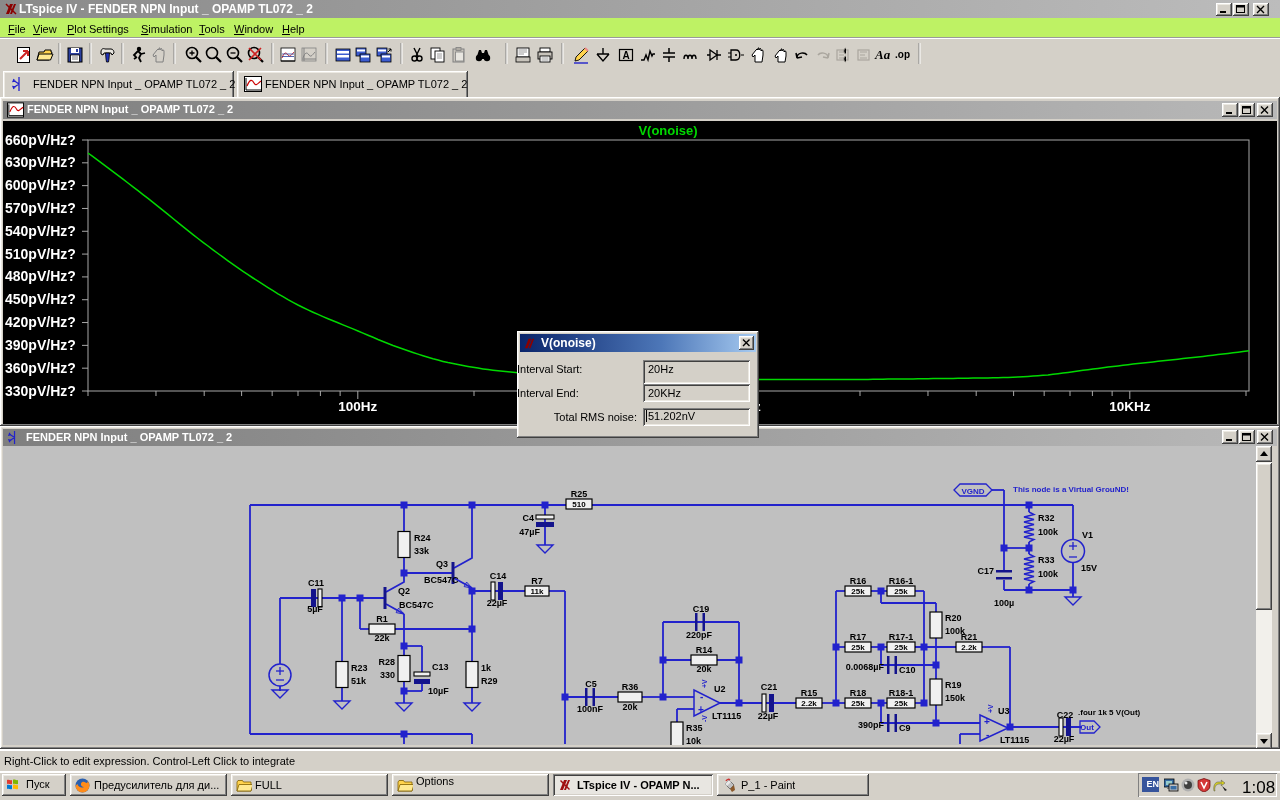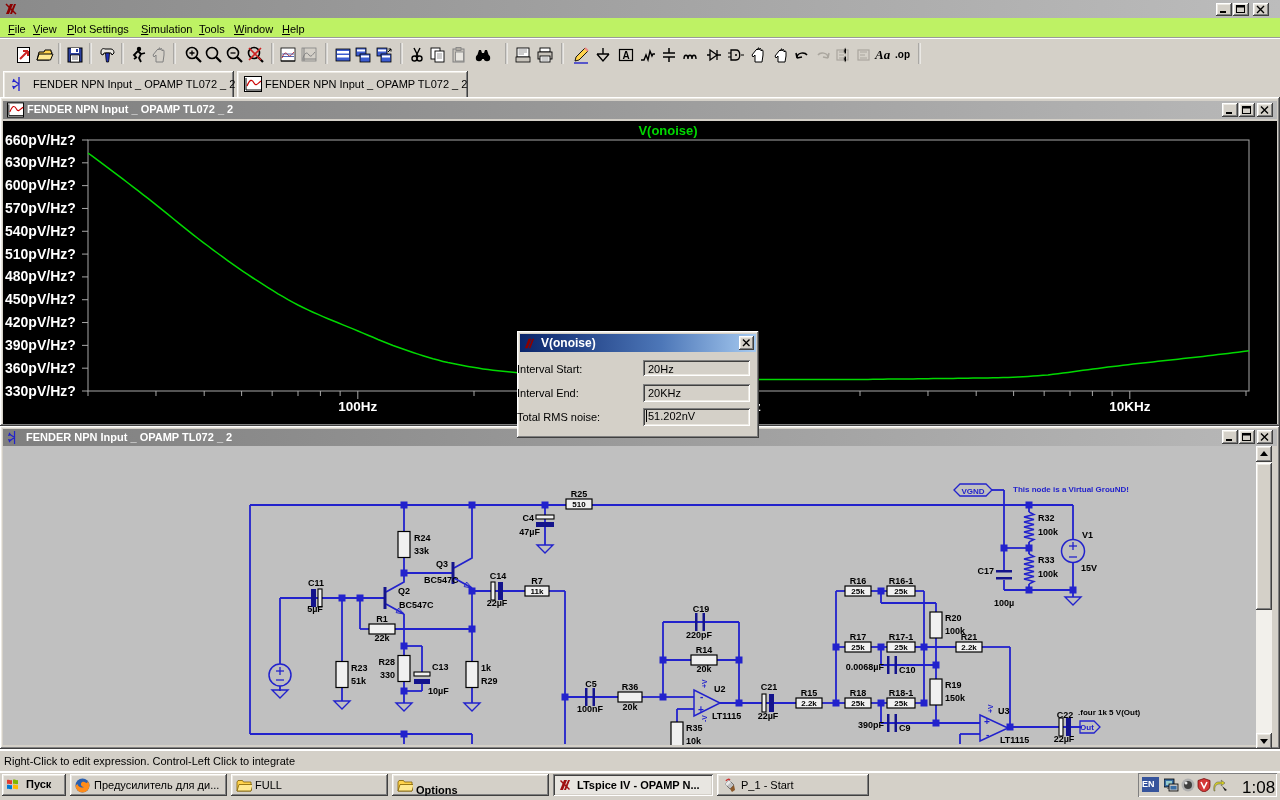--- a/index.html
+++ b/index.html
@@ -13,20 +13,21 @@
 </style>
 </head>
 <body>
 
 <div class="abs" style="left:0;top:0;width:1280px;height:18px;background:linear-gradient(90deg,#8a8a8a,#bcbcbc)">
   <svg class="abs" style="left:4px;top:2px" width="14" height="14" viewBox="0 0 14 14">
     <path d="M2 12 L6 2 L9 2 L5 12 Z" fill="#8b0000"></path>
     <path d="M6 12 L10 2 L12 2 L8 12 Z" fill="#8b0000"></path>
     <path d="M2 2 L12 12" stroke="#8b0000" stroke-width="1.5"></path>
   </svg>
+  <div class="abs ttxt" style="left:19px;top:2px">LTspice IV - FENDER NPN Input _ OPAMP TL072 _ 2</div>
   <div class="abs btn" style="left:1216px;top:3px;width:16px;height:13px"><svg width="16" height="13">
         <rect x="4" y="8" width="6" height="2" fill="#000"></rect>
       </svg></div>
   <div class="abs btn" style="left:1233px;top:3px;width:16px;height:13px"><svg width="16" height="13">
         <rect x="3.5" y="2.5" width="8" height="7" fill="none" stroke="#000"></rect>
         <rect x="3.5" y="2.5" width="8" height="2" fill="#000"></rect>
       </svg></div>
   <div class="abs btn" style="left:1253px;top:3px;width:16px;height:13px"><svg width="16" height="13">
         <path d="M4 3 L11 10 M11 3 L4 10" stroke="#000" stroke-width="1.4"></path>
       </svg></div>
@@ -635,21 +636,21 @@
         </svg></div>
   </div>
 </div>
 
 <div class="abs" style="left:0;top:749px;width:1280px;height:38px;background:#d4d0c8;box-shadow:inset 0 2px 0 #fff">
   <span class="abs" style="left:4px;top:6px">Right-Click to edit expression. Control-Left Click to integrate</span>
 </div>
 
 <div class="abs" style="left:0;top:771px;width:1280px;height:29px;background:#d4d0c8;box-shadow:inset 0 2px 0 #fff">
 <div style="position:absolute;top:3px;height:22px;background:#d4d0c8;box-shadow:inset -1px -1px 0 #404040,inset 1px 1px 0 #fff,inset -2px -2px 0 #808080,inset 2px 2px 0 #ece9e2;left:2px;width:64px">
-      <span style="position:absolute;left:24px;top:4px;font-weight:bold">Пуск</span>
+      <span style="position:absolute;left:24px;top:4px;font-weight:normal">Пуск</span>
       <svg width="16" height="15" viewBox="0 0 16 15" style="position:absolute;left:4px;top:3px">
 <path d="M1 3 C3 2,4 4,6 3 L6 7 C4 8,3 6,1 7 Z" fill="#e03c31"></path>
 <path d="M7 2.8 C9 2,10 4,12 3 L12 7 C10 8,9 6,7 7 Z" fill="#7db700"></path>
 <path d="M1 8 C3 7,4 9,6 8 L6 12 C4 13,3 11,1 12 Z" fill="#0078d4"></path>
 <path d="M7 7.8 C9 7,10 9,12 8 L12 12 C10 13,9 11,7 12 Z" fill="#ffb900"></path>
 </svg>
     </div>
 <div style="position:absolute;top:3px;height:22px;background:#d4d0c8;box-shadow:inset -1px -1px 0 #404040,inset 1px 1px 0 #fff,inset -2px -2px 0 #808080,inset 2px 2px 0 #ece9e2;left:70px;width:157px;">
       <span style="position:absolute;left:24px;top:5px;font-weight:normal;white-space:nowrap;overflow:hidden;max-width:129px">Предусилитель для ди...</span>
       <svg width="15" height="15" style="position:absolute;left:5px;top:4px">
@@ -658,45 +659,45 @@
       </svg>
     </div>
 <div style="position:absolute;top:3px;height:22px;background:#d4d0c8;box-shadow:inset -1px -1px 0 #404040,inset 1px 1px 0 #fff,inset -2px -2px 0 #808080,inset 2px 2px 0 #ece9e2;left:231px;width:157px;">
       <span style="position:absolute;left:24px;top:5px;font-weight:normal;white-space:nowrap;overflow:hidden;max-width:129px">FULL</span>
       <svg width="16" height="13" style="position:absolute;left:5px;top:5px">
         <path d="M1 12 L1 3 L2 1.5 L6.5 1.5 L7.5 3 L15 3 L15 12 Z" fill="#ffd34d" stroke="#806000" stroke-width="0.8"></path>
         <path d="M1 12 L3 5.5 L17 5.5 L15 12 Z" fill="#ffe990" stroke="#806000" stroke-width="0.8"></path>
       </svg>
     </div>
 <div style="position:absolute;top:3px;height:22px;background:#d4d0c8;box-shadow:inset -1px -1px 0 #404040,inset 1px 1px 0 #fff,inset -2px -2px 0 #808080,inset 2px 2px 0 #ece9e2;left:392px;width:157px;">
-      <span style="position:absolute;left:24px;top:10px;font-weight:bold;white-space:nowrap;overflow:hidden;max-width:129px">Options</span>
+      <span style="position:absolute;left:24px;top:1px;font-weight:normal;white-space:nowrap;overflow:hidden;max-width:129px">Options</span>
       <svg width="16" height="13" style="position:absolute;left:5px;top:5px">
         <path d="M1 12 L1 3 L2 1.5 L6.5 1.5 L7.5 3 L15 3 L15 12 Z" fill="#ffd34d" stroke="#806000" stroke-width="0.8"></path>
         <path d="M1 12 L3 5.5 L17 5.5 L15 12 Z" fill="#ffe990" stroke="#806000" stroke-width="0.8"></path>
       </svg>
     </div>
 <div style="position:absolute;top:3px;height:22px;left:553px;width:160px;background:#e8e6e1;box-shadow:inset 1px 1px 0 #808080,inset -1px -1px 0 #fff,inset 2px 2px 0 #404040,inset -2px -2px 0 #d4d0c8;">
       <span style="position:absolute;left:24px;top:5px;font-weight:bold;white-space:nowrap;overflow:hidden;max-width:132px">LTspice IV - OPAMP N...</span>
       <svg width="14" height="14" viewBox="0 0 14 14" style="position:absolute;left:5px;top:4px">
         <path d="M2 12 L6 2 L9 2 L5 12 Z" fill="#a01010"></path>
         <path d="M6 12 L10 2 L12 2 L8 12 Z" fill="#a01010"></path>
         <path d="M2.5 2.5 L11.5 11.5" stroke="#a01010" stroke-width="1.4"></path>
       </svg>
     </div>
 <div style="position:absolute;top:3px;height:22px;background:#d4d0c8;box-shadow:inset -1px -1px 0 #404040,inset 1px 1px 0 #fff,inset -2px -2px 0 #808080,inset 2px 2px 0 #ece9e2;left:717px;width:152px;">
-      <span style="position:absolute;left:24px;top:5px;font-weight:normal;white-space:nowrap;overflow:hidden;max-width:124px">P_1 - Start</span>
+      <span style="position:absolute;left:24px;top:5px;font-weight:normal;white-space:nowrap;overflow:hidden;max-width:124px">P_1 - Paint</span>
       <svg width="15" height="15" style="position:absolute;left:5px;top:4px">
         <path d="M3 6 L7 2 L12 7 L8 11 Z" fill="#c0c0c0" stroke="#606060" stroke-width="0.8"></path>
         <path d="M7 2 L9 4 L5 8 L3 6 Z" fill="#e8e8e8"></path>
         <path d="M8 11 L12 7 L13 12 L10 14 Z" fill="#8b5a2b"></path>
         <path d="M4 3 C5 1,7 1,8 2" stroke="#cc3333" stroke-width="1.5" fill="none"></path>
       </svg>
     </div>
 <div style="position:absolute;left:1138px;top:2px;width:139px;height:24px;box-shadow:inset 1px 1px 0 #808080,inset -1px -1px 0 #fff">
-      <div style="position:absolute;left:4px;top:4px;width:17px;height:15px;background:#36549c;color:#fff;font-weight:bold;font-size:9px;text-align:left;line-height:15px">EN</div>
+      <div style="position:absolute;left:4px;top:4px;width:17px;height:15px;background:#36549c;color:#fff;font-weight:bold;font-size:9px;text-align:right;line-height:15px">EN</div>
       <svg width="15" height="14" style="position:absolute;left:26px;top:5px">
         <rect x="0" y="1" width="10" height="8" fill="#3a6ea5" stroke="#000" stroke-width="0.8"></rect>
         <rect x="2" y="3" width="6" height="4" fill="#9cc"></rect>
         <rect x="3" y="9" width="4" height="2" fill="#808080"></rect>
         <rect x="5" y="6" width="9" height="7" fill="#c0c0c0" stroke="#000" stroke-width="0.8"></rect>
         <rect x="6.5" y="8" width="6" height="3.5" fill="#3a6ea5"></rect>
       </svg>
       <svg width="14" height="14" style="position:absolute;left:43px;top:5px">
         <circle cx="7" cy="7" r="6.5" fill="#b0b0b0"></circle>
         <circle cx="7" cy="7" r="4" fill="#404040"></circle>
@@ -720,22 +721,22 @@
       <path d="M2 12 L6 2 L9 2 L5 12 Z" fill="#8b0000"></path>
       <path d="M6 12 L10 2 L12 2 L8 12 Z" fill="#8b0000"></path>
     </svg>
     <div class="abs ttxt" style="left:21px;top:2px;font-size:12px">V(onoise)</div>
     <div class="abs btn" style="left:219px;top:2px;width:15px;height:14px"><svg width="15" height="14">
           <path d="M4 3.5 L10.5 10 M10.5 3.5 L4 10" stroke="#000" stroke-width="1.4"></path>
         </svg></div>
   </div>
   <div class="abs" style="left:0;top:32px;width:120px;text-align:left">Interval Start:</div>
   <div class="abs" style="left:0;top:56px;width:120px;">Interval End:</div>
-  <div class="abs" style="left:0;top:80px;width:120px;text-align:left">Total RMS noise:</div>
-  <div class="abs fld" style="left:126px;top:29px;width:107px;height:16px;background:#d4d0c8">
+  <div class="abs" style="left:0;top:80px;width:120px;text-align:right">Total RMS noise:</div>
+  <div class="abs fld" style="left:126px;top:29px;width:107px;height:24px;background:#d4d0c8">
       <span style="position:absolute;left:5px;top:3px">20Hz</span>
     </div>
   <div class="abs fld" style="left:126px;top:53px;width:107px;height:18px;background:#d4d0c8">
       <span style="position:absolute;left:5px;top:3px">20KHz</span>
     </div>
   <div class="abs fld" style="left:126px;top:77px;width:107px;height:18px;background:#d4d0c8">
       <span style="position:absolute;left:3px;top:2px;border-left:1px solid #000;padding-left:1px">51.202nV</span>
     </div>
 </div>
 

